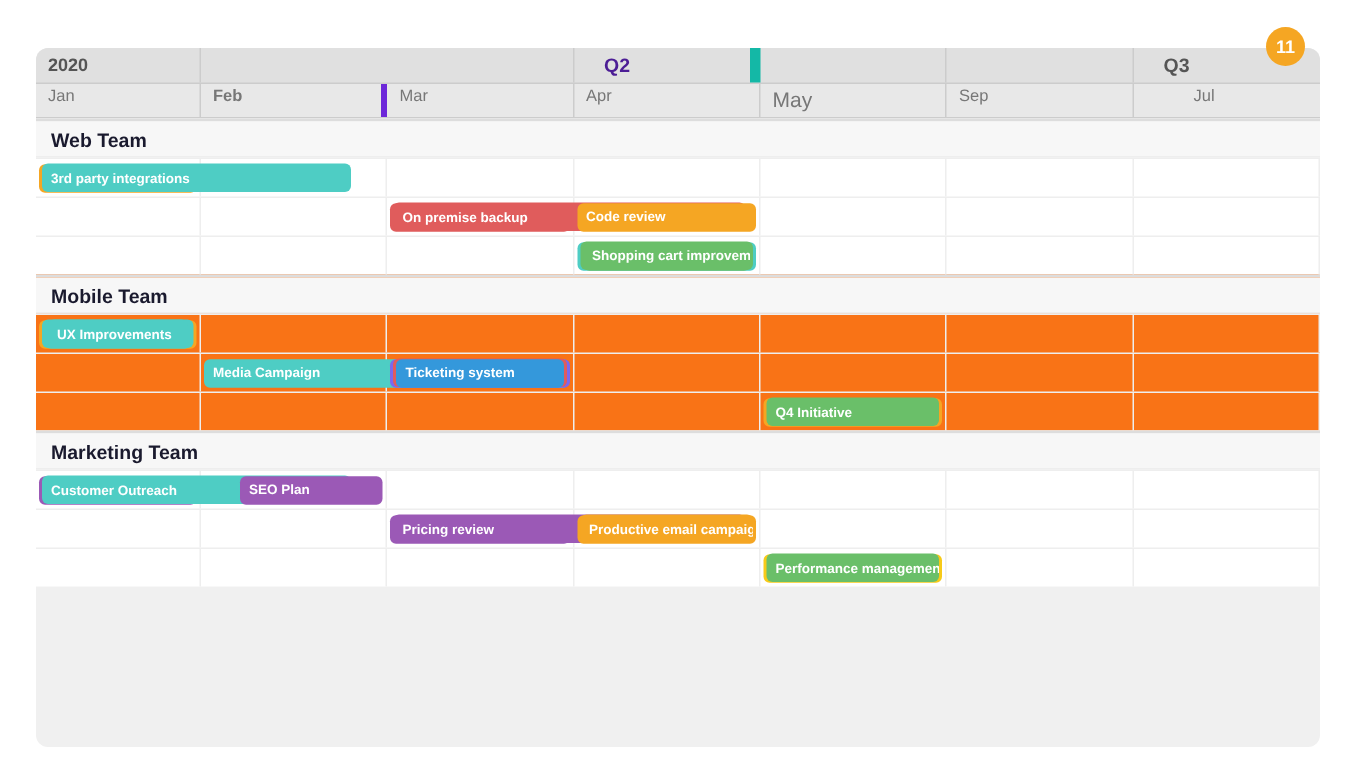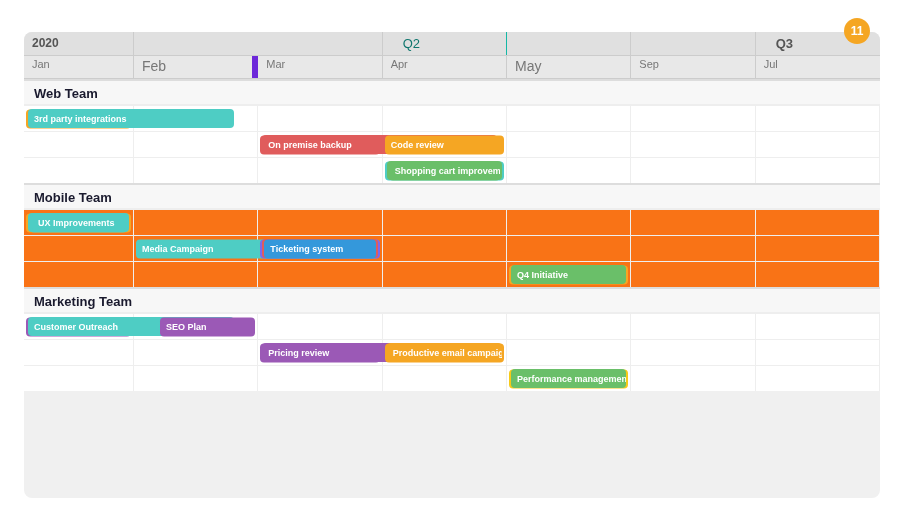--- a/index.html
+++ b/index.html
@@ -68,33 +68,33 @@
 <div class="page">
   <div class="title-row">
     <div class="badge">11</div>
   </div>
 
   <div class="roadmap-container">
 
     <div style="display:grid; grid-template-columns: 110px 1fr 1fr 1fr 1fr 1fr 1fr; background:#e0e0e0; border-bottom:1px solid #ccc;gap:12px;">
       <div style="padding:4px 8px; font-size:12px; font-weight:bold; color:#555; border-right:1px solid #ccc;">2020</div>
       <div style="grid-column:2/4; padding:4px 8px; font-size:12px; font-weight:bold; color:#555; border-right:1px solid #ccc;"></div>
-      <div style="padding:4px 8px; font-size:13px; font-weight:normal; color:#0f766e; border-right:1px solid #14b8a6;">Q2</div>
+      <div style="padding:4px 8px; font-size:13px; font-weight:bold; color:#4c1d95; border-right:7px solid #14b8a6;">Q2</div>
       <div style="padding:4px 8px; border-right:1px solid #ccc;"></div>
       <div style="padding:4px 8px; border-right:1px solid #ccc;"></div>
       <div style="padding:4px 8px; font-size:13px; font-weight:bold; color:#555;">Q3</div>
     </div>
     <div style="display:grid; grid-template-columns: 110px 1fr 1fr 1fr 1fr 1fr 1fr; background:#e8e8e8; border-bottom:1px solid #ccc;">
       <div style="padding:2px 8px 4px; font-size:11px; color:#777; border-right:1px solid #ccc;">Jan</div>
-      <div style="padding:2px 8px 4px; font-size:14px; color:#777; border-right:6px solid #6d28d9;">Feb</div>
+      <div style="padding:2px 8px 4px; font-size:11px; color:#777; border-right:4px solid #6d28d9;font-weight:bold;">Feb</div>
       <div style="padding:2px 8px 4px; font-size:11px; color:#777; border-right:1px solid #ccc;">Mar</div>
       <div style="padding:2px 8px 4px; font-size:11px; color:#777; border-right:1px solid #ccc;">Apr</div>
       <div style="padding:2px 8px 4px; font-size:14px; color:#777; border-right:1px solid #ccc;">May</div>
       <div style="padding:2px 8px 4px; font-size:11px; color:#777; border-right:1px solid #ccc;">Sep</div>
-      <div style="padding:2px 8px 4px; font-size:11px; color:#777;">Jul</div>
+      <div style="padding:2px 8px 4px; font-size:11px; color:#777;margin-left:32px;">Jul</div>
     </div>
 
     <div id="teams-container">
         <div style="background: rgb(255, 255, 255); border-top: 2px solid rgb(221, 221, 221);">
           <div style="font-size: 13px; font-weight: bold; color: rgb(26, 26, 46); padding: 5px 10px 3px; background: rgb(247, 247, 247); border-bottom: 1px solid rgb(238, 238, 238);">Web Team</div>
           <div style="display: grid; grid-template-columns: 110px 1fr 1fr 1fr 1fr 1fr 1fr; min-height: 26px; border-top: 1px solid rgb(238, 238, 238); position: relative; align-items: stretch;">
             <div style="border-right: 1px solid rgb(238, 238, 238); position: relative; display: flex; align-items: center; padding: 2px; overflow: visible;">
               <div style="position: absolute; border-radius: 4px; padding: 3px 6px; font-size: 9px; font-weight: bold; color: rgb(255, 255, 255); background: rgb(245, 166, 35); white-space: nowrap; overflow: visible; text-overflow: ellipsis; z-index: 2; left: 2px; right: 2px; top: 50%; transform: translateY(-50%); height: 19px; display: flex; align-items: center;">New Admin Console<div style="position: absolute; border-radius: 4px; padding: 3px 6px; font-size: 9px; font-weight: bold; color: rgb(255, 255, 255); background: rgb(78, 205, 196); white-space: nowrap; overflow: hidden; text-overflow: ellipsis; z-index: 2; left: 2px; right: auto; top: 50%; transform: translateY(-50%); height: 19px; display: flex; align-items: center; width: calc(200% - 4px);">3rd party integrations</div></div>
             </div>
             <div style="border-right: 1px solid rgb(238, 238, 238); position: relative; display: flex; align-items: center; padding: 2px;"></div>

